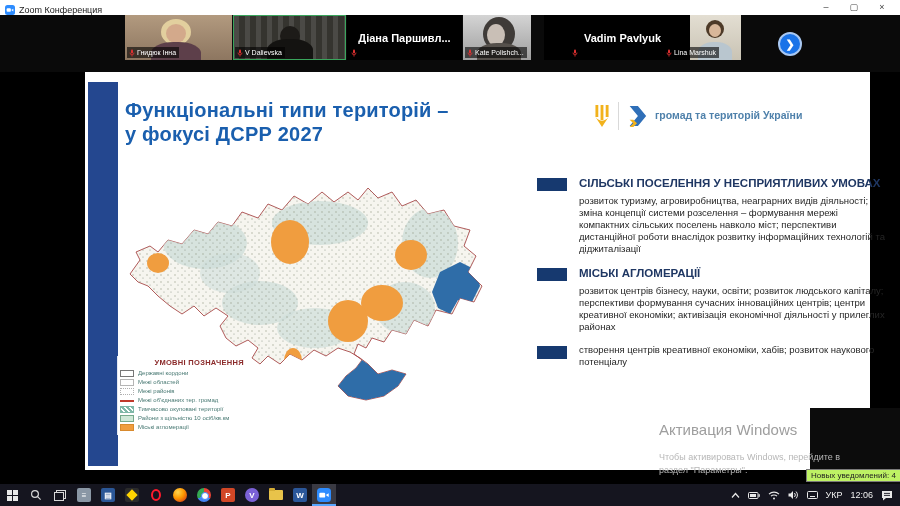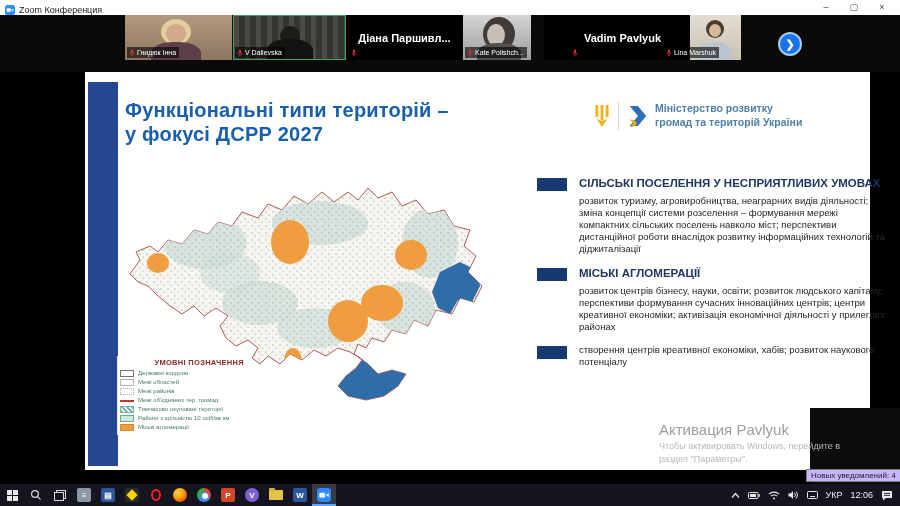--- a/index.html
+++ b/index.html
@@ -71,22 +71,22 @@
   .sections{position:absolute;left:452px;top:104px;width:352px;}
   .section{position:relative;padding-left:42px;margin-bottom:11px;}
   .sw-navy{position:absolute;left:0;top:2px;width:30px;height:13px;background:#16396f;}
   .sec-title{font-size:11.5px;font-weight:bold;color:#1f3763;line-height:1.3;margin-bottom:4px;}
   .sec-body{font-size:9.5px;color:#262626;line-height:1.26;}
 
   
   .black-corner{position:absolute;left:810px;top:408px;width:90px;height:76px;background:#0c0c0c;z-index:4;}
   .watermark{position:absolute;left:659px;top:421px;z-index:5;}
   .wm-title{font-size:15px;color:#9e9e9e;}
-  .wm-body{font-size:9px;color:#b7b7b7;width:212px;line-height:1.4;margin-top:2px;}
-  .tooltip{position:absolute;left:806px;top:469px;z-index:6;background:#c4b5fd;border:1px solid #7a7a7a;
+  .wm-body{font-size:9px;color:#b7b7b7;width:212px;line-height:1.4;margin-top:13px;}
+  .tooltip{position:absolute;left:806px;top:469px;z-index:6;background:#bef264;border:1px solid #7a7a7a;
     font-size:8px;color:#222;padding:1px 4px;white-space:nowrap;}
 
   
   .taskbar{position:absolute;left:0;top:484px;width:900px;height:22px;background:#15151f;
     display:flex;align-items:center;z-index:7;}
   .tb-btn,.app{width:24px;height:22px;display:flex;align-items:center;justify-content:center;cursor:pointer;}
   .zoom-active{background:rgba(255,255,255,.16);box-shadow:inset 0 -2px 0 #58a6ff;}
   .sq-icon{width:14px;height:14px;border-radius:2px;display:flex;align-items:center;justify-content:center;
     font-size:8px;font-weight:bold;color:#fff;}
   .opera-ring{width:10px;height:12px;border:2.5px solid #ff1b2d;border-radius:50%;}
@@ -223,21 +223,20 @@
     <svg width="18" height="24" viewBox="0 0 16 22">
       <path d="M2 1 h2.6 v11 h-2.6 z M6.7 1 h2.6 v14 h-2.6 z M11.4 1 h2.6 v11 h-2.6 z" fill="#f2b21c"></path>
       <path d="M2 12 q6 7 12 0 l-6 9 z" fill="#f2b21c"></path>
     </svg>
     <div class="min-divider"></div>
     <svg width="22" height="26" viewBox="0 0 24 26">
       <polygon points="4,2 13,2 22,13 13,24 4,24 13,13" fill="#2f6fb8"></polygon>
       <polygon points="4,17 8,17 12,21 8,25 4,25 8,21" fill="#f2b21c"></polygon>
     </svg>
     <div class="min-text">
-      <div>Міністерство розвитку</div>
       <div>громад та територій України</div>
     </div>
   </div>
 
   <div class="map">
     <svg width="385" height="250" viewBox="0 0 385 250">
       <defs>
         <pattern id="dots" patternUnits="userSpaceOnUse" width="7" height="7">
           <circle cx="2" cy="2" r="0.7" fill="#8a8f78"></circle>
           <circle cx="5" cy="5" r="0.6" fill="#6f7a6a"></circle>
@@ -319,21 +318,21 @@
     <div class="section">
       <span class="sw-navy"></span>
       <div class="sec-body">створення центрів креативної економіки, хабів; розвиток наукового потенціалу</div>
     </div>
   </div>
 </div>
 
 <div class="black-corner"></div>
 
 <div class="watermark">
-  <div class="wm-title">Активация Pavlyuk</div>
+  <div class="wm-title">Активация Windows</div>
   <div class="wm-body">Чтобы активировать Windows, перейдите в раздел "Параметры".</div>
 </div>
 
 <div class="tooltip">Новых уведомлений: 4</div>
 
 <div class="taskbar">
   <div class="tb-btn">
     <svg width="11" height="11" viewBox="0 0 11 11">
       <rect x="0" y="0" width="5" height="5" fill="#e8e8e8"></rect>
         <rect x="6" y="0" width="5" height="5" fill="#e8e8e8"></rect>

